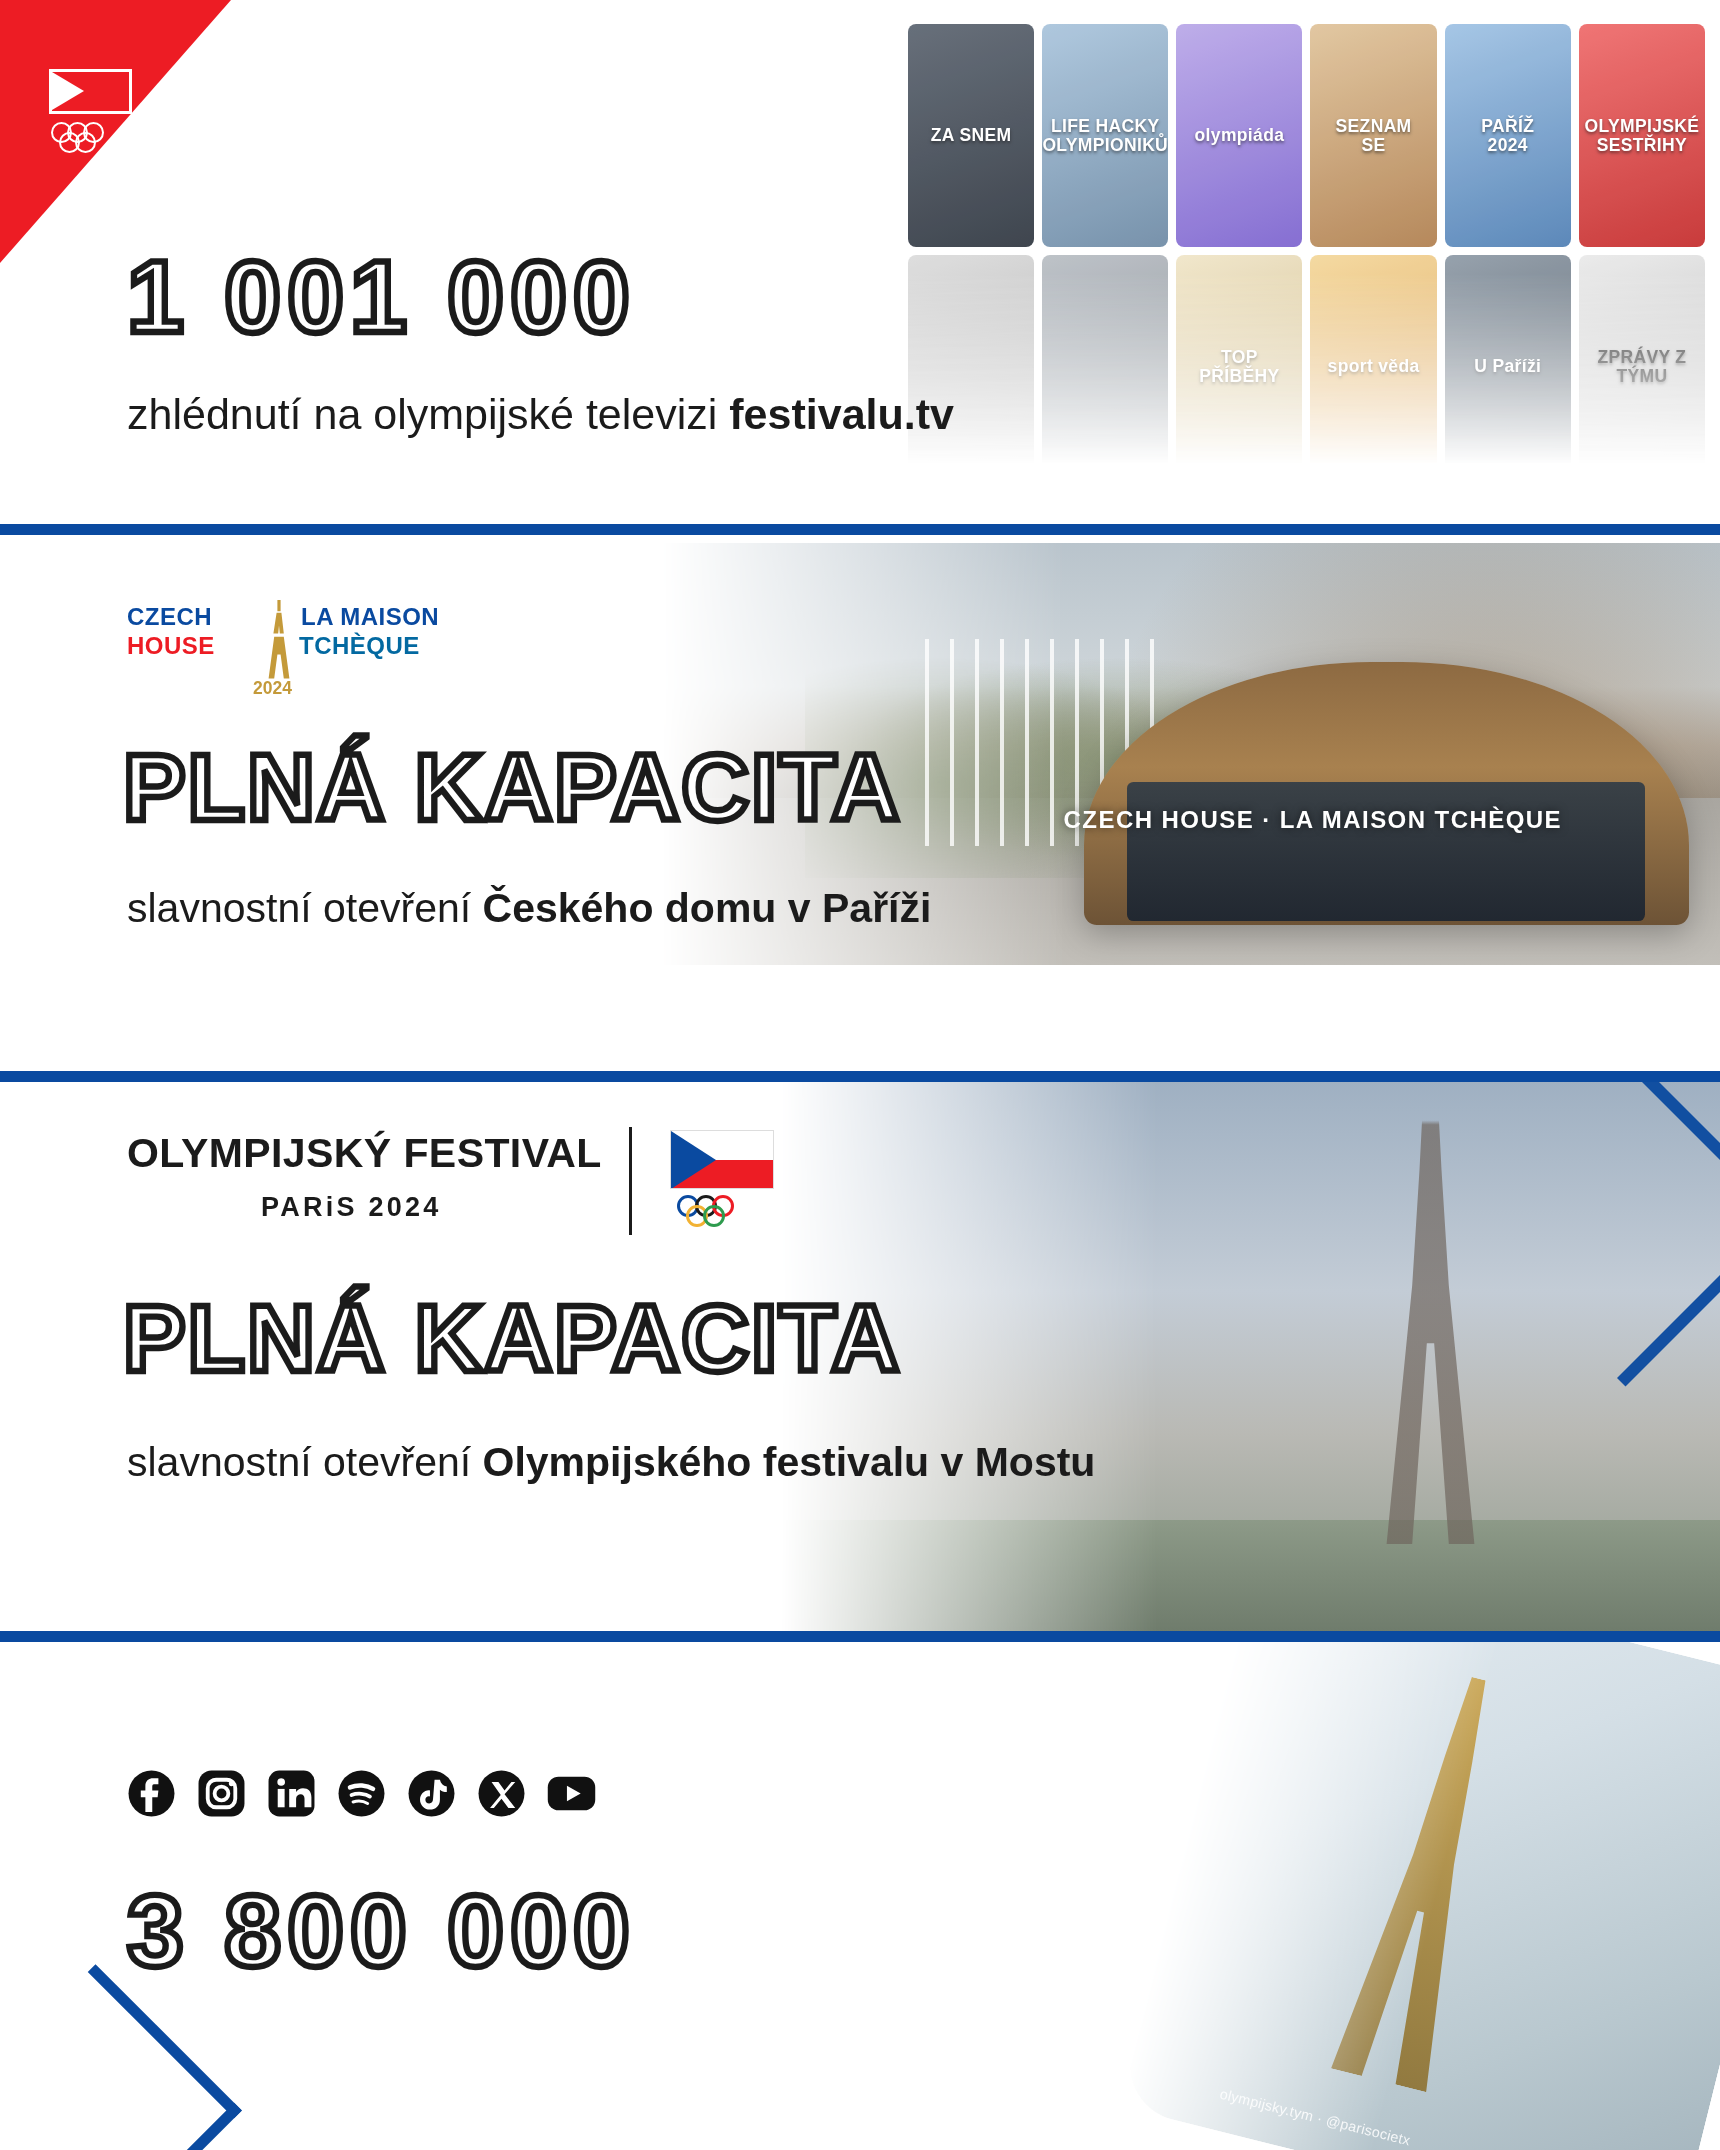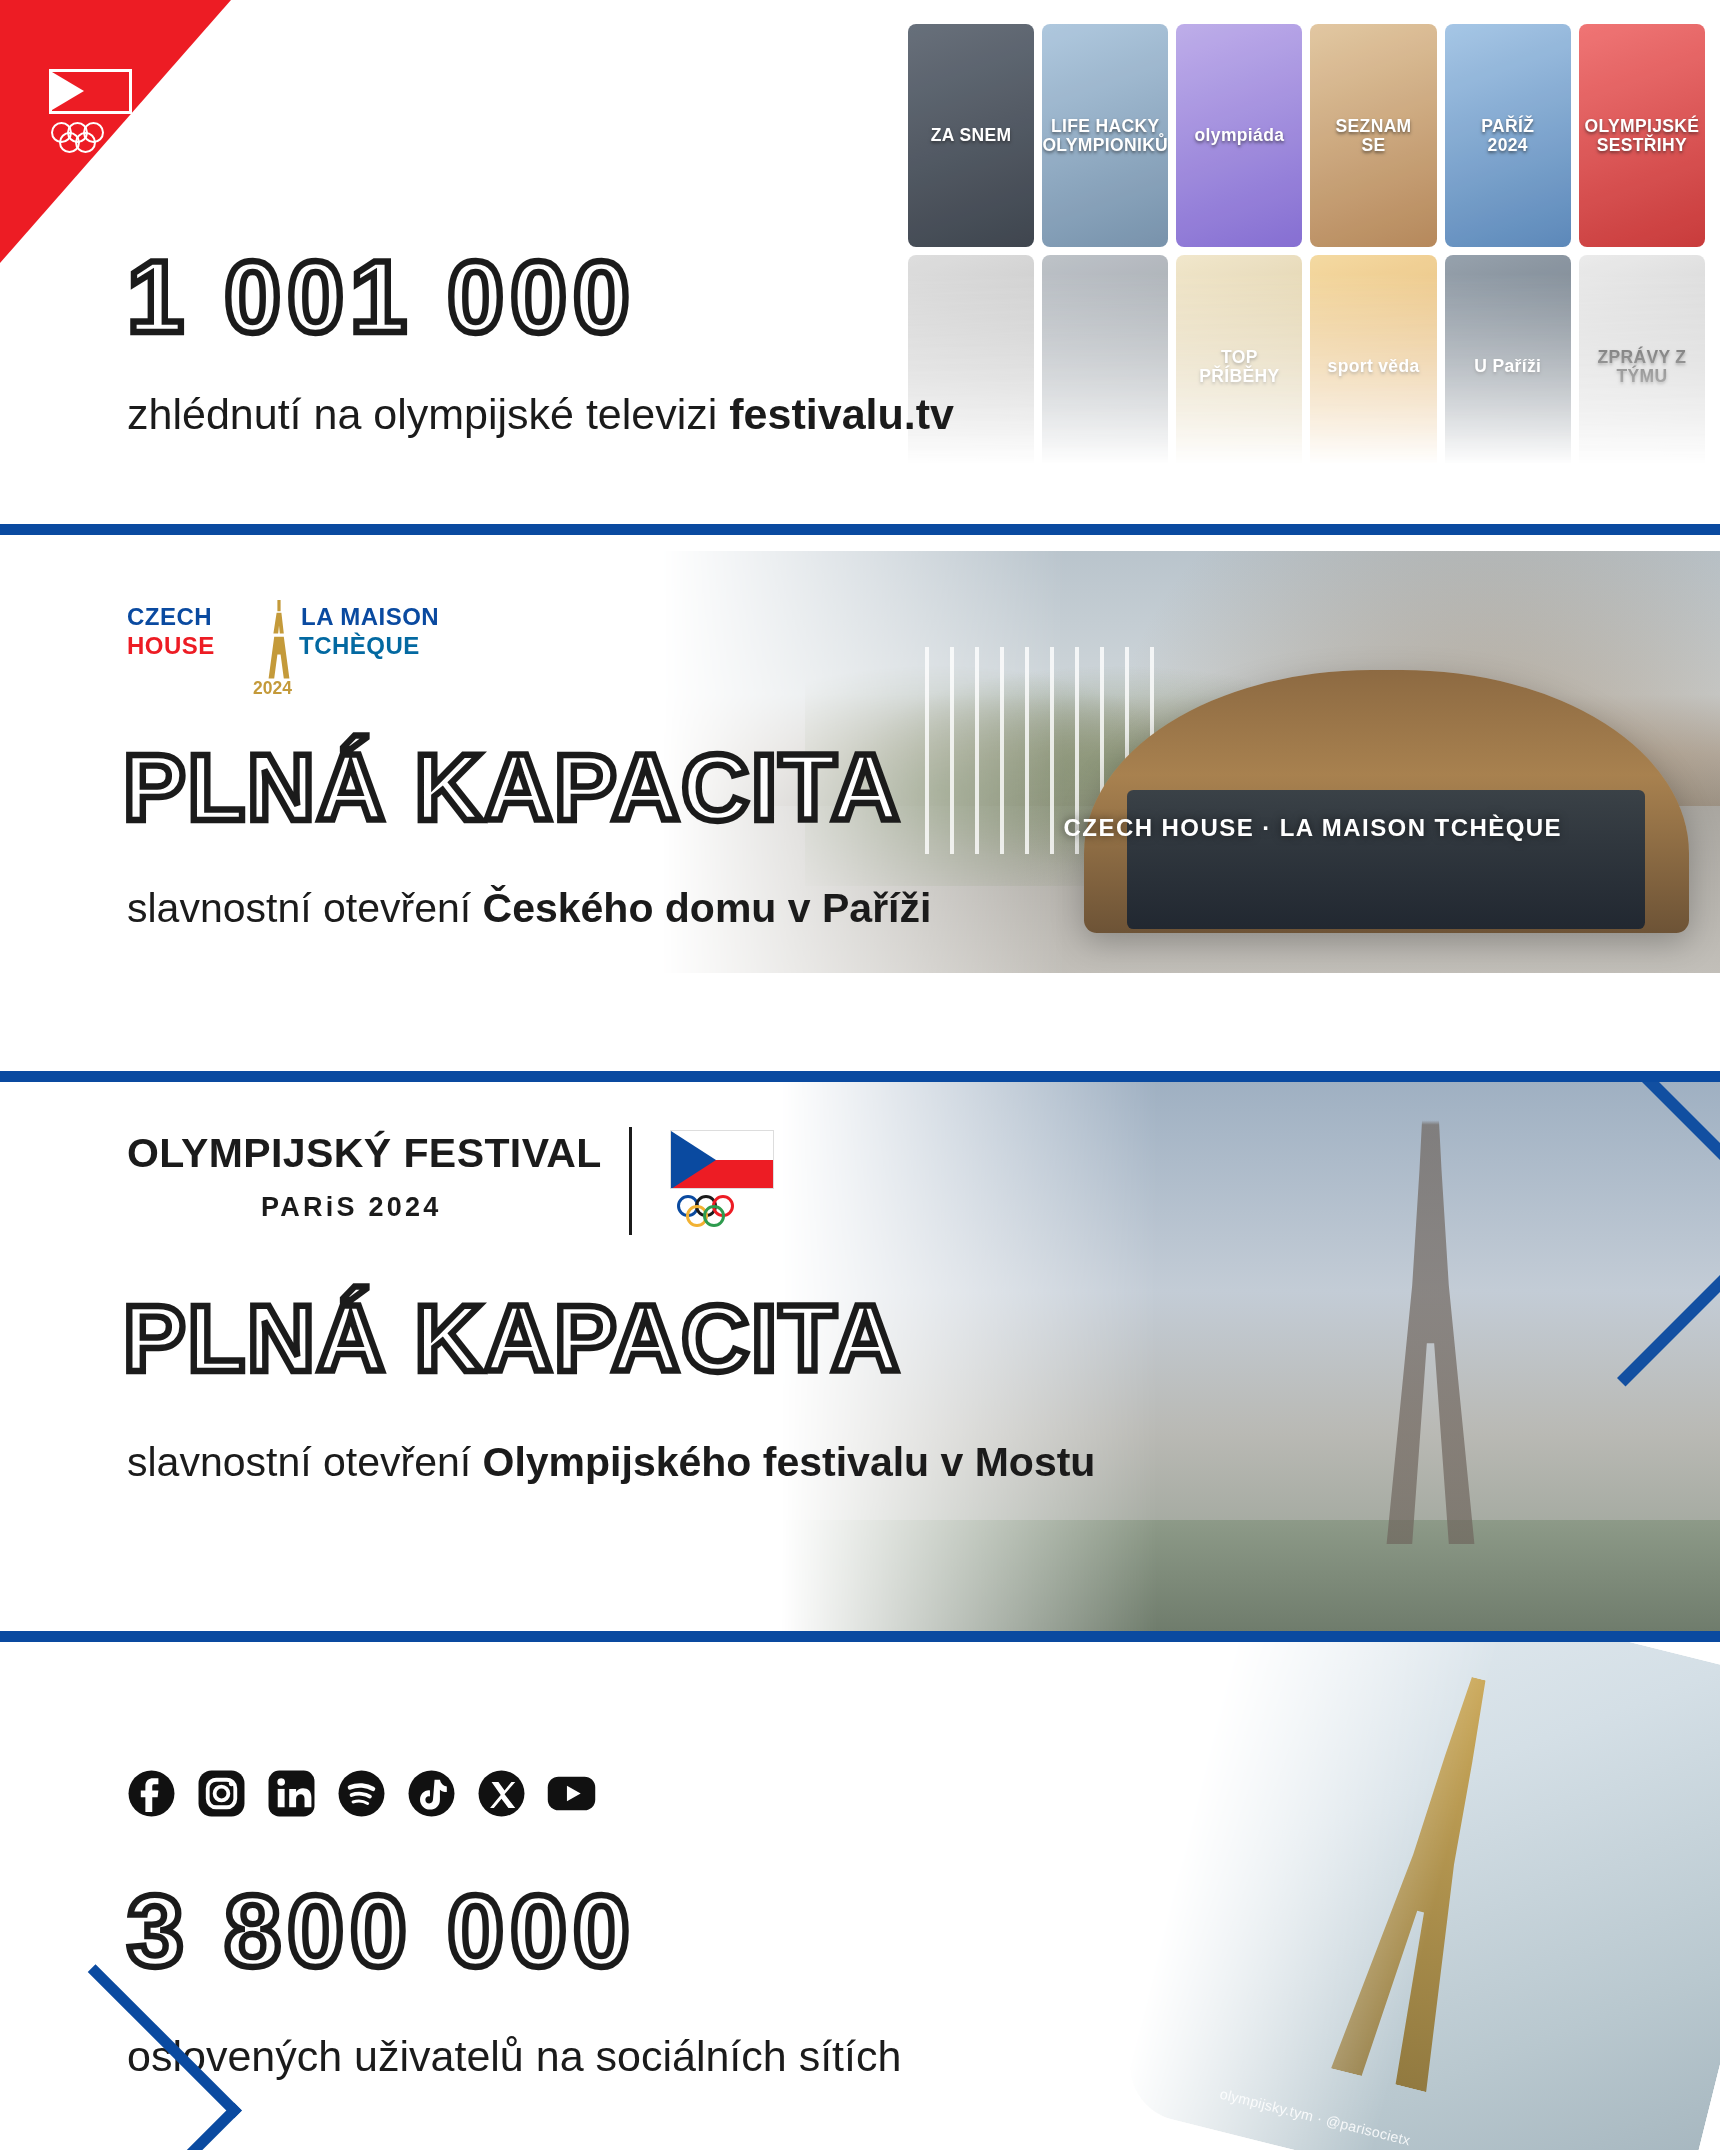--- a/index.html
+++ b/index.html
@@ -74,21 +74,21 @@
   .ctile { position:relative; border-radius:8px; overflow:hidden; display:flex; align-items:center; justify-content:center;
      font-weight:700; color:#fff; text-align:center; font-size:17.5px; line-height:1.05; letter-spacing:0.02em; padding:14px;}
   .ctile span{ text-shadow:0 1.6px 3.2px rgba(0,0,0,.55); }
 
   
   .bar { position:absolute; left:0; width:1721px; height:11px; background:#0A4AA0; }
 
   
   #sec2 { position:absolute; left:0; top:535px; width:1721px; height:535px; overflow:hidden; background:#fff;}
   .photo-ch {
-    position:absolute; right:0; top:16px; width:1059px; height:422px;
+    position:absolute; right:0; top:8px; width:1059px; height:422px;
     background:
       radial-gradient(circle at 78% 62%, rgba(150,120,85,.55) 0%, rgba(150,120,85,0) 45%),
       linear-gradient(to bottom, #b9c4cc 0%, #cfd6da 34%, #b9b3ab 48%, #9a958d 62%, #aeaba5 100%);
     -webkit-mask-image:linear-gradient(to right, rgba(0,0,0,0) 0%, rgba(0,0,0,1) 38%);
     mask-image:linear-gradient(to right, rgba(0,0,0,0) 0%, rgba(0,0,0,1) 38%);
   }
   .ch-building{
     position:absolute; right:32px; top:119px; width:605px; height:263px;
     background:linear-gradient(to bottom,#8d6a42 0%, #a8814f 40%, #6d5336 100%);
     border-radius:287px 287px 12.7px 12.7px / 183px 183px 12.7px 12.7px;
@@ -369,19 +369,18 @@
         <circle cx="32" cy="32" r="30" fill="#111"></circle>
         <path d="M19 17h9l8 11 9-11h5L36 33l14 18h-9l-9-12-10 12h-5l14-17z" fill="#fff"></path>
       </svg>
       <svg class="sicon" viewBox="0 0 64 64">
         <rect x="1" y="10" width="62" height="44" rx="14" fill="#111"></rect>
         <path d="M26 22l18 10-18 10z" fill="#fff"></path>
       </svg>
     </div>
 
     <div class="outline-num num">3 800 000</div>
-    <div class="sub">oslovených uživatelů na sociálních sítích</div>
 
     <div class="blue-arrow-bl"></div>
   </section>
 
 </div>
 
 
 </body></html>

